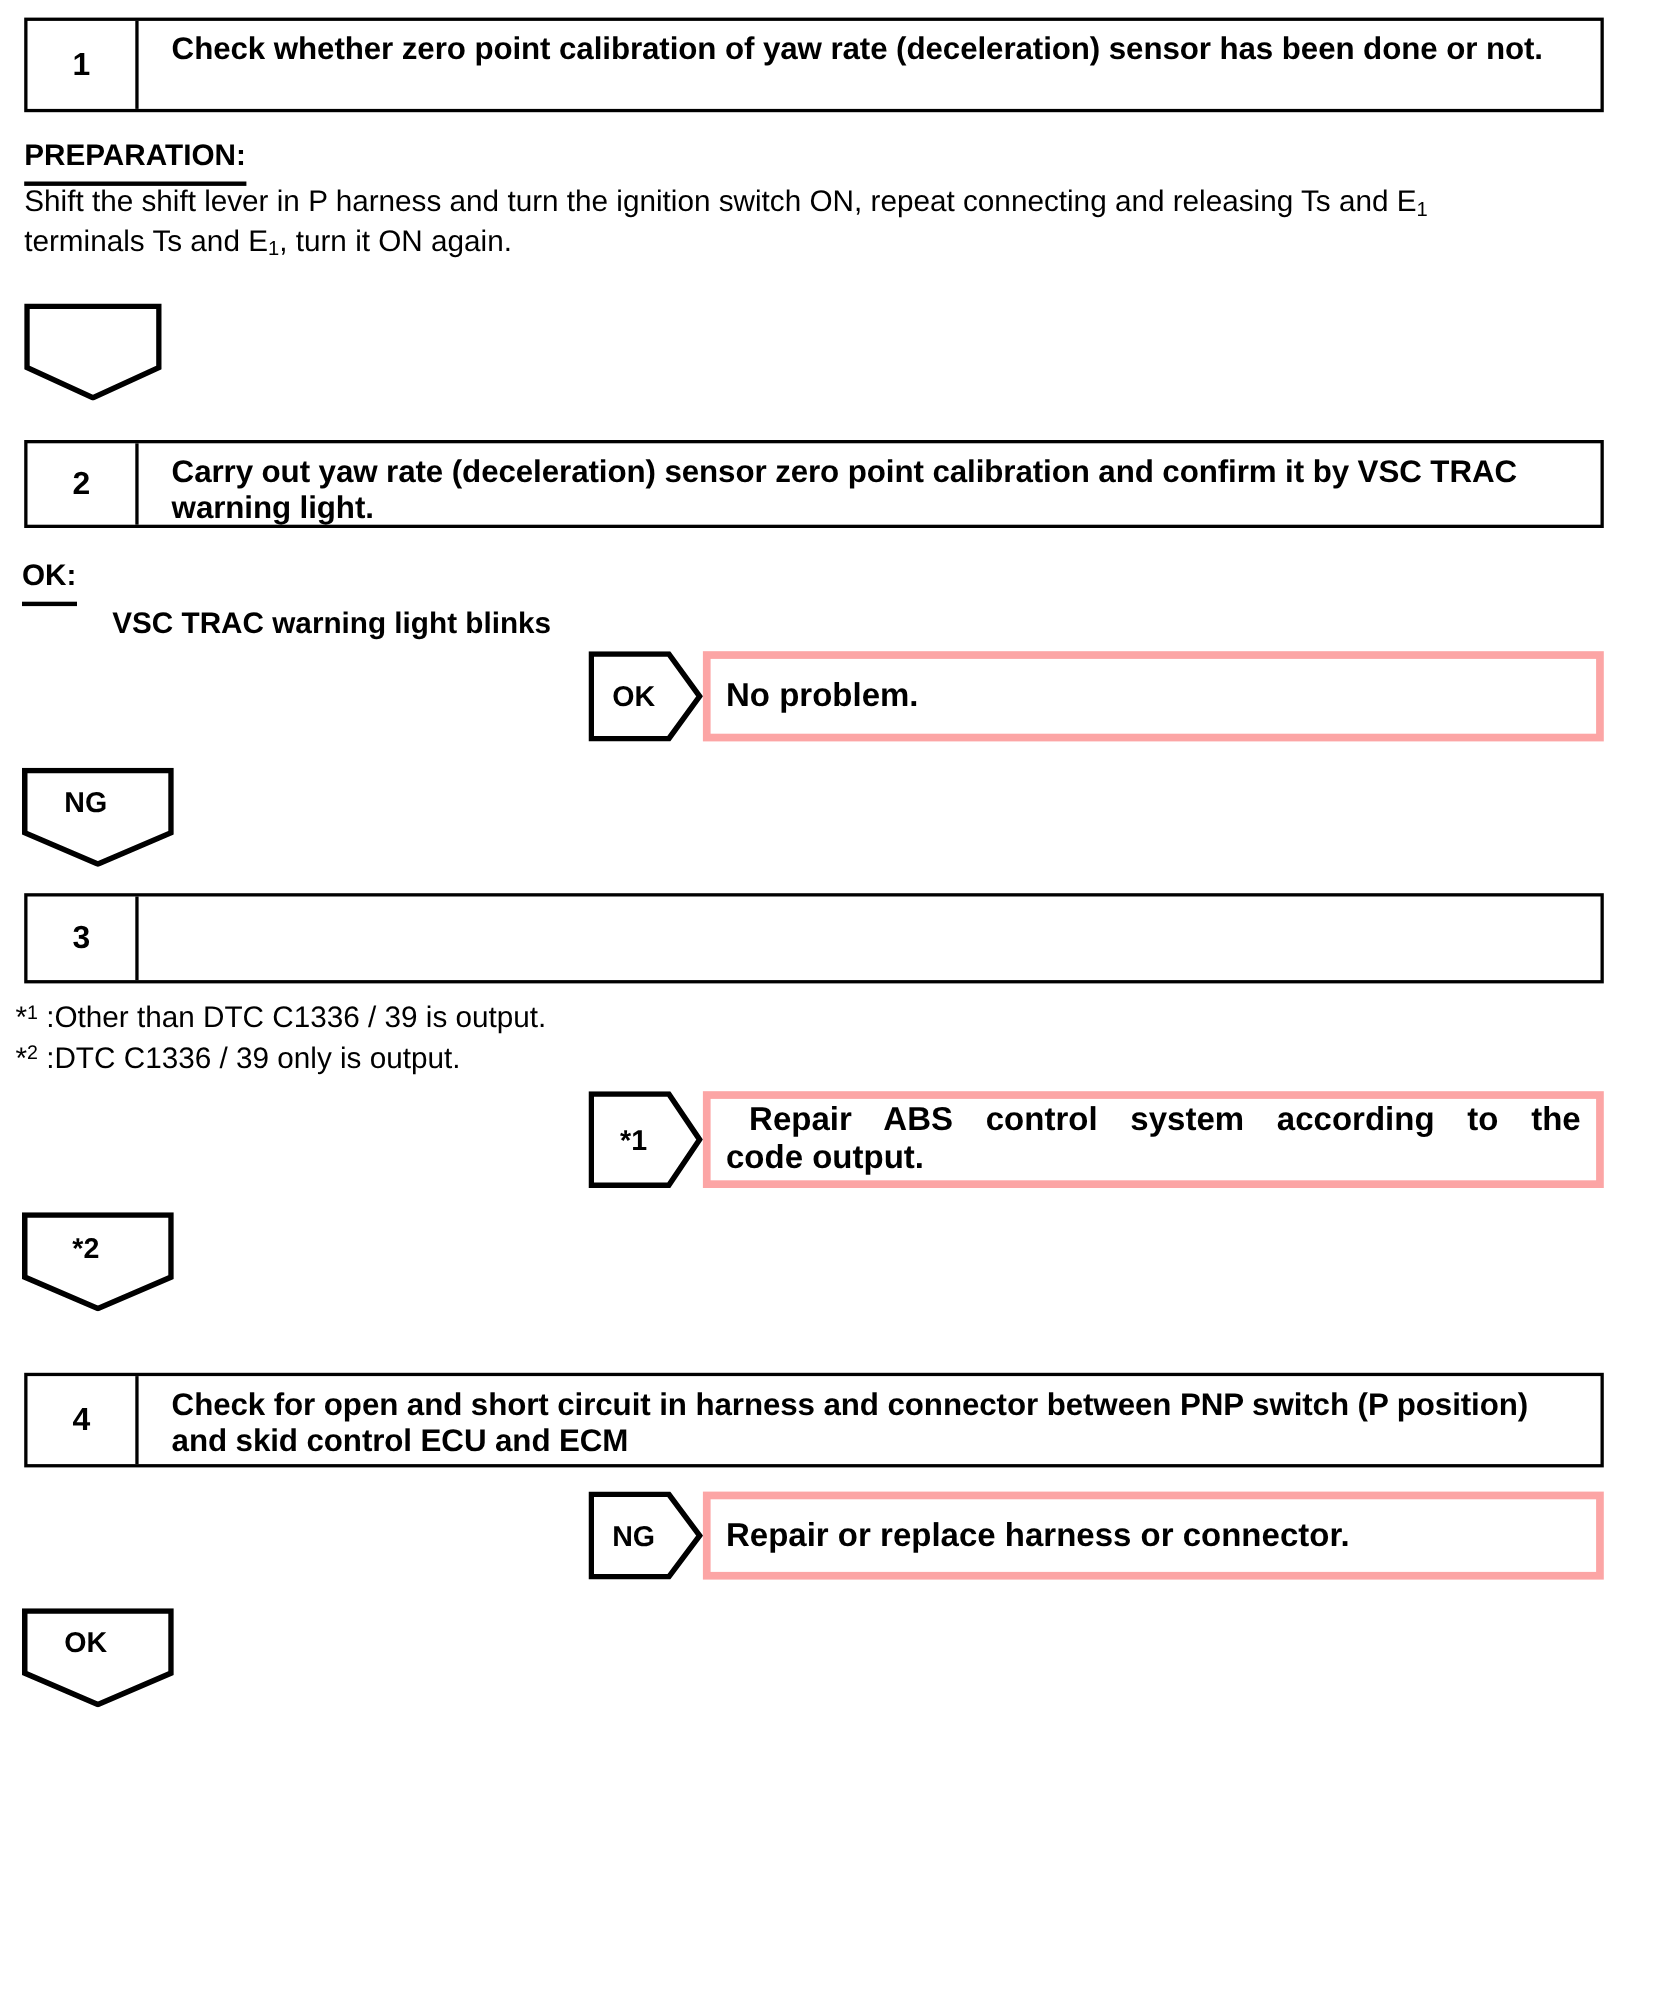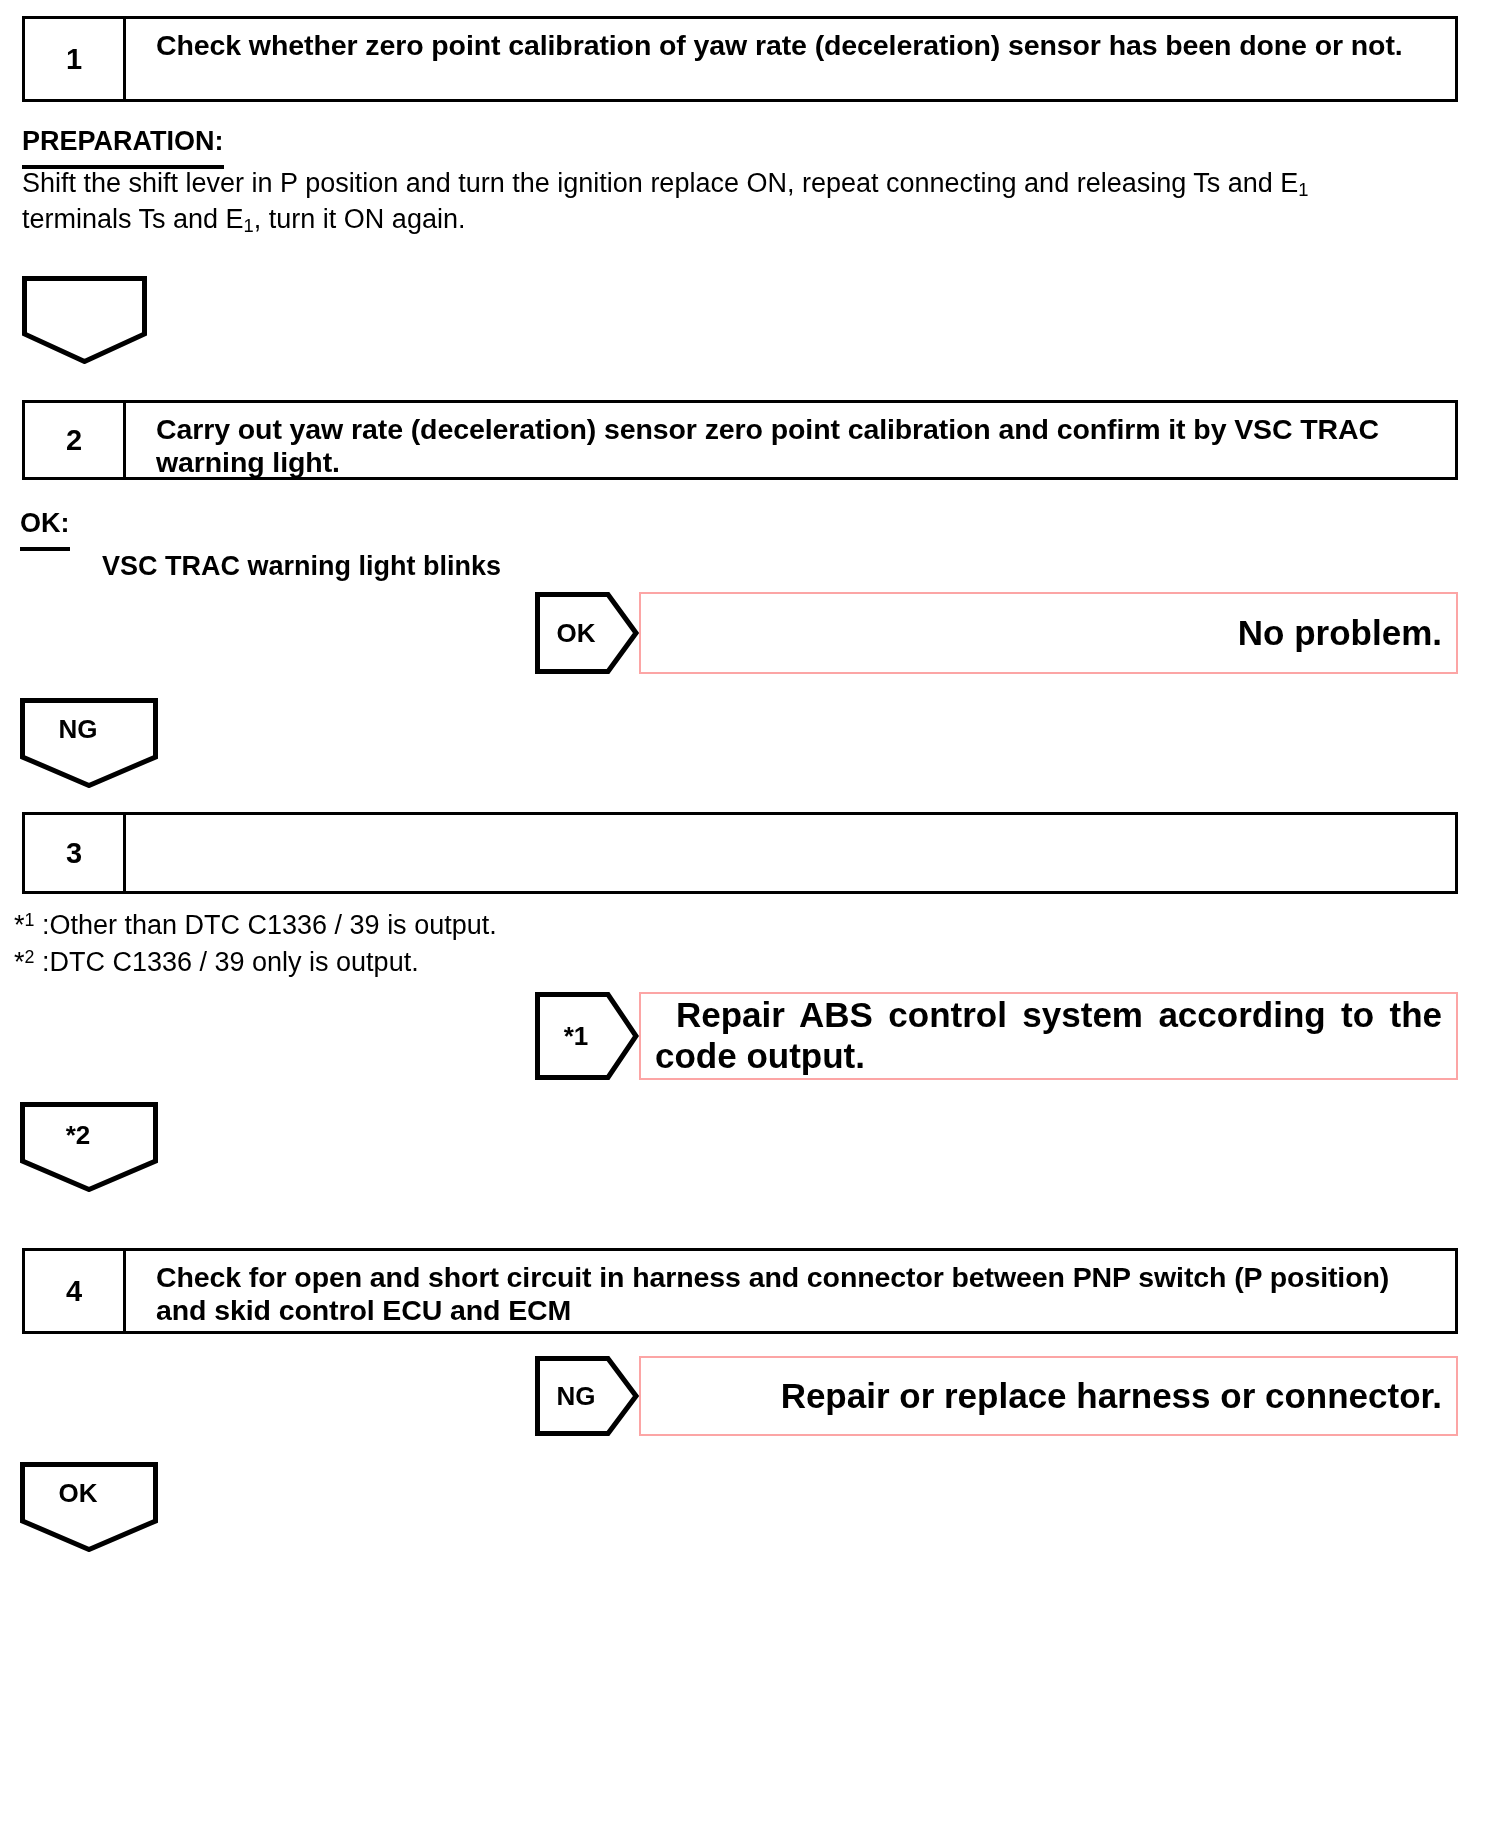--- a/index.html
+++ b/index.html
@@ -80,29 +80,28 @@
     left: 0; right: 22px;
     top: 50%;
     transform: translateY(-50%);
     text-align: center;
     font-weight: bold;
     font-size: 26px;
     line-height: 1;
   }
   .branch-result {
     flex: 1 1 auto;
-    border: 2px solid #fca5a5;
+    border: 7px solid #fca5a5;
     background: #fff;
     padding: 9px 14px;
     font-weight: bold;
-    font-size: 35px;
+    font-size: 30px;
     line-height: 1.16;
     display: flex;
     align-items: center;
-    justify-content: flex-end;
   }
   .branch-result .just {
     width: 100%;
     text-align: justify;
     text-align-last: left;
   }
   .branch-result .just span.l1 { display: block; text-align: justify; text-align-last: justify; margin-left: 21px; }
   .branch-result .just span.l2 { display: block; }
 
   
@@ -135,21 +134,21 @@
   <div class="step-box" style="left:22px; top:16px; width:1436px; height:86px;">
     <div class="step-num">1</div>
     <div class="step-text">Check whether zero point calibration of yaw rate (deceleration) sensor has been done or not.</div>
   </div>
 
   <div class="txt bold" style="left:22px; top:124px;">
     <span class="underlined">PREPARATION:</span>
   </div>
 
   <div class="para" style="left:22px; top:166px; width:1460px;">
-    <div><span>Shift the shift lever in P position and turn the ignition replace ON, repeat connecting and releasing Ts and E</span><sub>1</sub></div>
+    <div><span>Shift the shift lever in P harness and turn the ignition switch ON, repeat connecting and releasing Ts and E</span><sub>1</sub></div>
     <div><span>terminals Ts and E</span><sub>1</sub><span>, turn it ON again.</span></div>
   </div>
 
   <div class="down-arrow" style="left:22px; top:276px; width:125px; height:88px;">
     <svg viewBox="0 0 125 88" preserveAspectRatio="none">
       <polygon points="2.5,2.5 122.5,2.5 122.5,58 62.5,85.5 2.5,58" fill="#ffffff" stroke="#000000" stroke-width="5" stroke-linejoin="miter"></polygon>
     </svg>
     <div class="lbl"></div>
   </div>
 

